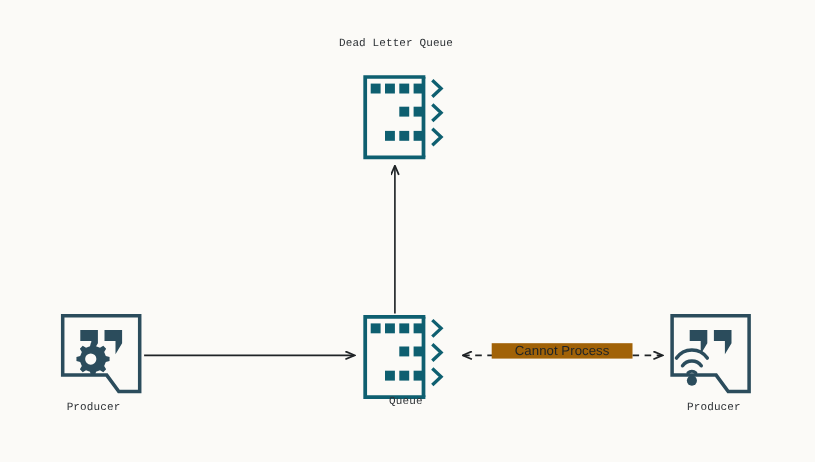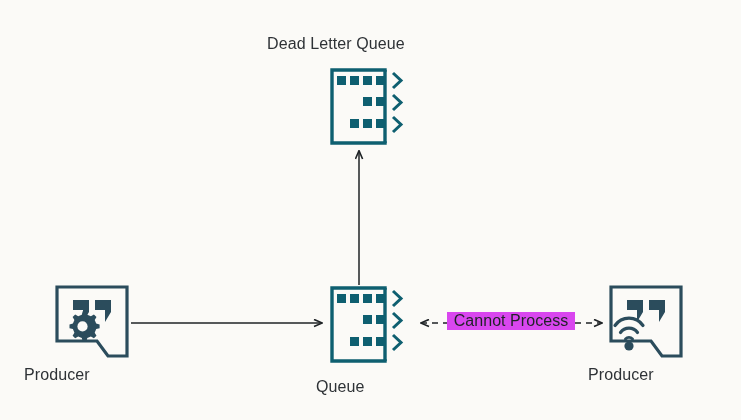--- a/index.html
+++ b/index.html
@@ -16,37 +16,39 @@
   }
   #canvas {
     position: absolute;
     left: 0;
     top: 0;
     width: 741px;
     height: 420px;
   }
   .node-label {
     position: absolute;
-    font-size: 16px;
+    font-size: 10px;
     color: #2e3236;
     white-space: nowrap;
+    text-align: center;
     letter-spacing: 0.1px;
+    font-family: Liberation Mono, monospace;
   }
   .edge-label {
     position: absolute;
-    font-size: 16px;
+    font-size: 12px;
     color: #1f2326;
     white-space: nowrap;
     text-align: center;
-    background: #d946ef;
+    background: #a16207;
     padding: 0 2px;
     letter-spacing: 0.05px;
   }
   #lbl-dlq   { left: 267px; top: 35px;  width: 186px; }
-  #lbl-queue { left: 316px; top: 378px; width: 106px; }
+  #lbl-queue { left: 316px; top: 360px; width: 106px; }
   #lbl-prod  { left: 24px;  top: 366px; width: 122px; }
   #lbl-cons  { left: 588px; top: 366px; width: 122px; }
   #lbl-cannot{ left: 447px; top: 312px; width: 124px; }
 </style>
 </head>
 <body>
 
 <svg id="canvas" viewBox="0 0 741 420">
   <defs>
     <marker id="arrow-end" markerWidth="10" markerHeight="10" refX="8.6" refY="4" orient="auto" markerUnits="userSpaceOnUse">

